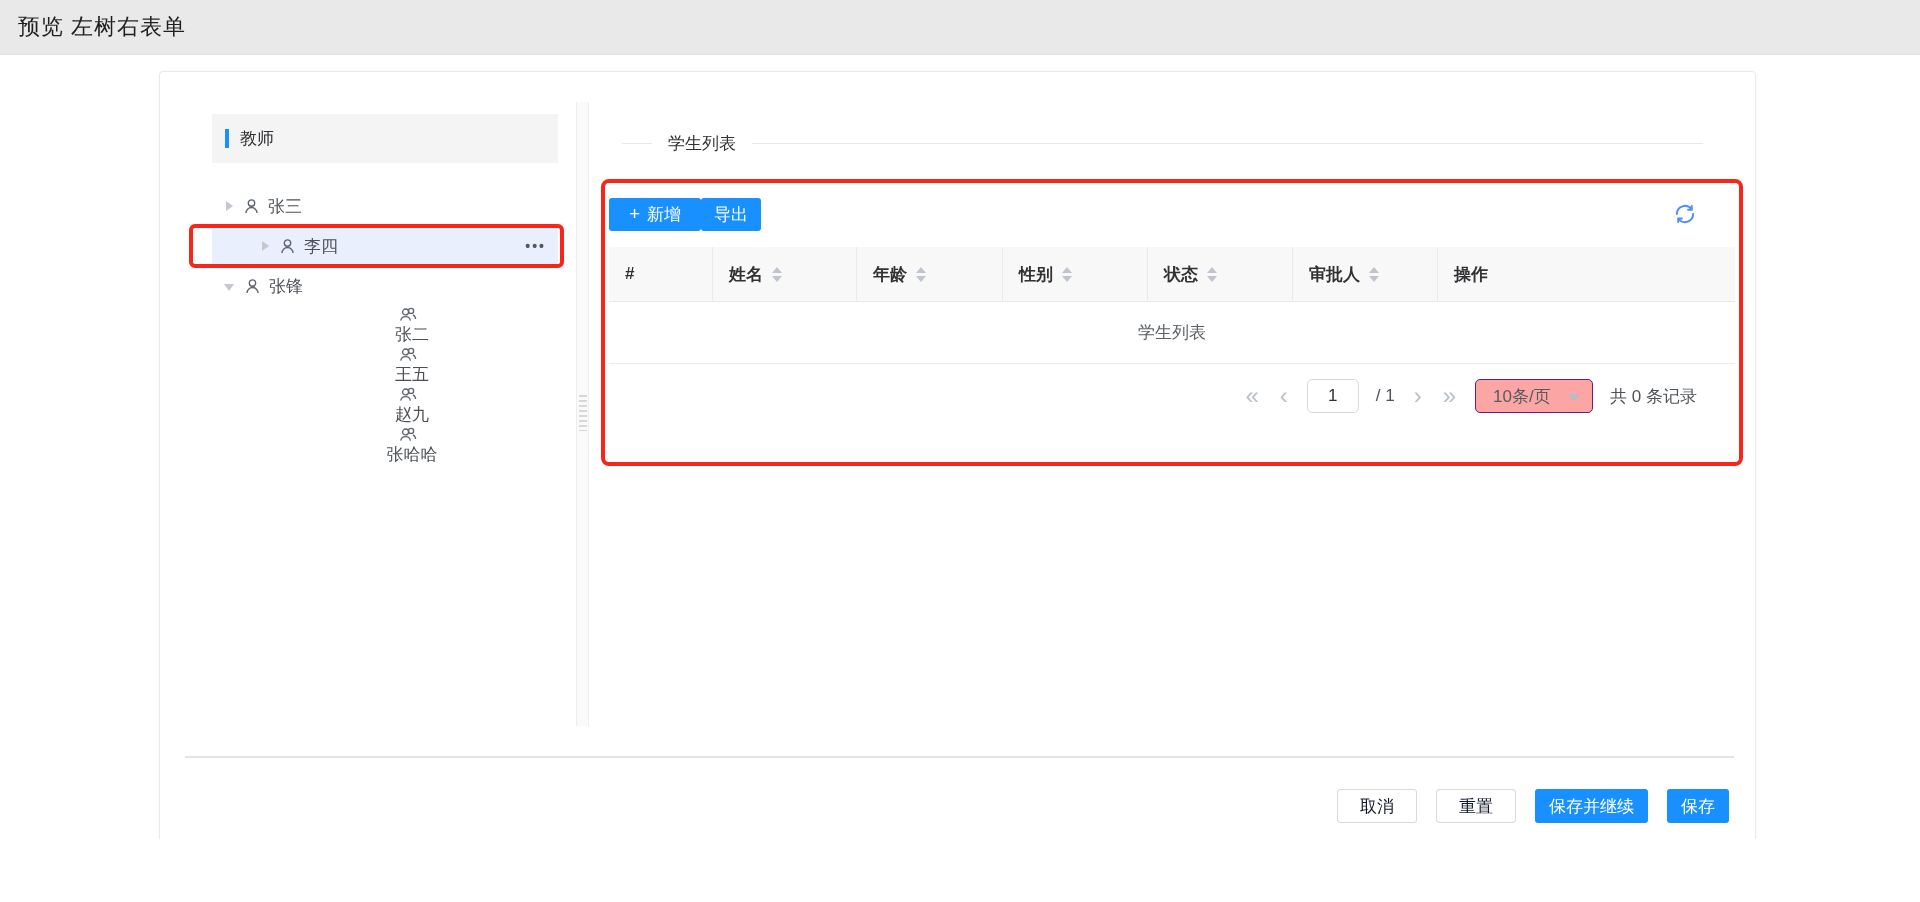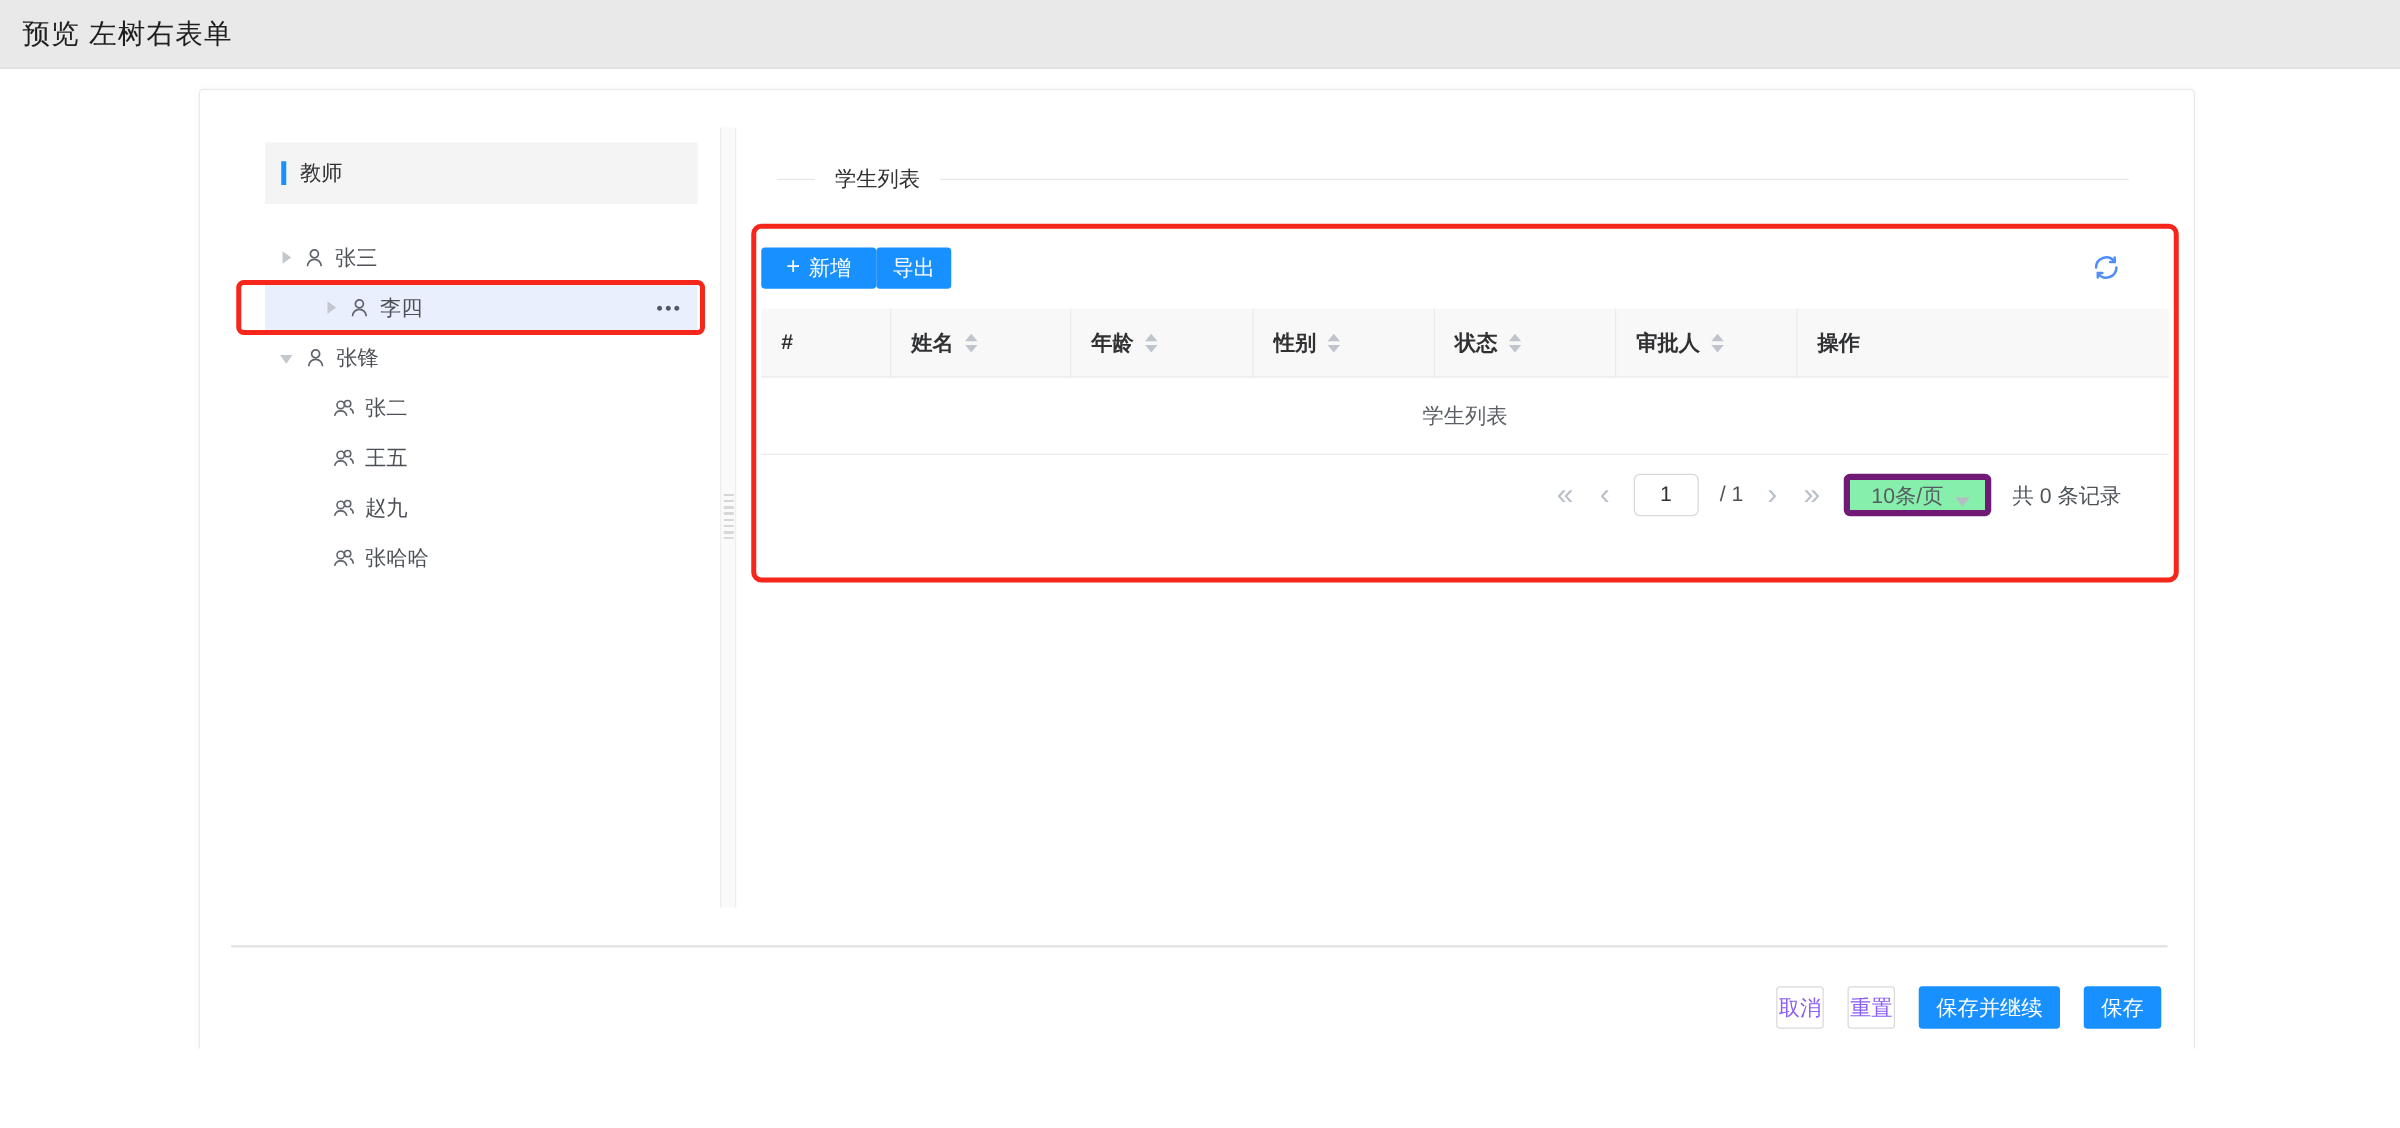--- a/index.html
+++ b/index.html
@@ -23,21 +23,21 @@
   .tree { position:absolute; left:52px; top:114px; width:346px; }
   .tree-row { height:40px; display:flex; align-items:center; position:relative; cursor:pointer; }
   .tree-row.selected { background:#eaeffd;padding-left:36px; }
   .caret { width:0; height:0; flex:none; }
   .caret.collapsed { border-left:7px solid #c3c7ce; border-top:5px solid transparent;
                      border-bottom:5px solid transparent; margin-left:14px; margin-right:10px; }
   .caret.expanded { border-top:7px solid #c3c7ce; border-left:5px solid transparent;
                     border-right:5px solid transparent; margin-left:12px; margin-right:10px; margin-top:2px; }
   .tree-icon { display:flex; margin-right:8px; flex:none; }
   .tree-label { font-size:17px; color:#4d5157; }
-  .tree-row.child { padding-left:54px; }
+  .tree-row.child { padding-left:54px;flex-direction:column; }
   .more-btn { position:absolute; right:12px; top:50%; transform:translateY(-50%); color:#4e5969;
               font-size:14px; font-weight:bold; letter-spacing:2px; cursor:pointer; }
 
   
   .annotation-tree-box { position:absolute; left:29px; top:152px; width:375px; height:44px;
               border:4px solid #f6261a; border-radius:6px; pointer-events:none; z-index:5; }
   .table-box { position:absolute; left:441px; top:107px; width:1142px; height:287px;
               border:4px solid #f6261a; border-radius:8px; padding:0 4px; }
 
   
@@ -80,33 +80,33 @@
               border-bottom:1px solid #e8eaec; font-size:17px; color:#5c6066; }
 
   
   .pagination { margin-top:12px; height:40px; display:flex; align-items:center; justify-content:flex-end;
               padding-right:38px; gap:17px; }
   .pg-chevron { color:#b9bfc7; font-size:24px; line-height:1; cursor:pointer; user-select:none;
               background:none; border:none; font-family:inherit; padding:0 2px; }
   .pg-input { width:52px; height:34px; border:1px solid #d5d9de; border-radius:5px; text-align:center;
               font-size:17px; color:#303133; background:#fff; font-family:inherit; outline:none; }
   .pg-total-pages { font-size:17px; color:#4e5358; }
-  .pg-select { width:118px; height:34px; border:5px solid #701a75; border-radius:5px; display:flex;
-              align-items:center; padding-left:17px; position:relative; cursor:pointer; background:#86efac; }
+  .pg-select { width:118px; height:34px; border:1px solid #701a75; border-radius:5px; display:flex;
+              align-items:center; padding-left:17px; position:relative; cursor:pointer; background:#fca5a5; }
   .pg-select-label { font-size:17px; color:#565b61; }
   .pg-select-caret { position:absolute; right:12px; top:14px; width:0; height:0;
               border-left:6px solid transparent; border-right:6px solid transparent;
               border-top:7px solid #b6bcc4; }
   .pg-total { font-size:17px; color:#4e5358; }
 
   
   .footer-divider { position:absolute; left:25px; top:684px; width:1549px; height:2px; background:#e4e4e4; }
   .footer { position:absolute; right:26px; top:717px; display:flex; gap:19px; }
-  .btn-plain { height:34px; padding:0 1px; background:#fff; border:1px solid #d9d9d9; border-radius:3px;
-              font-size:17px; color:#8b5cf6; display:flex; align-items:center; justify-content:center;
+  .btn-plain { height:34px; padding:0 22px; background:#fff; border:1px solid #d9d9d9; border-radius:3px;
+              font-size:17px; color:#0f172a; display:flex; align-items:center; justify-content:center;
               cursor:pointer; font-family:inherit; }
   .btn-footer-primary { height:34px; padding:0 14px; background:#1890ff; border:none; border-radius:3px;
               font-size:17px; color:#fff; display:flex; align-items:center; justify-content:center;
               cursor:pointer; font-family:inherit; }
 </style>
 </head>
 <body>
 
 <div class="screen">
 

